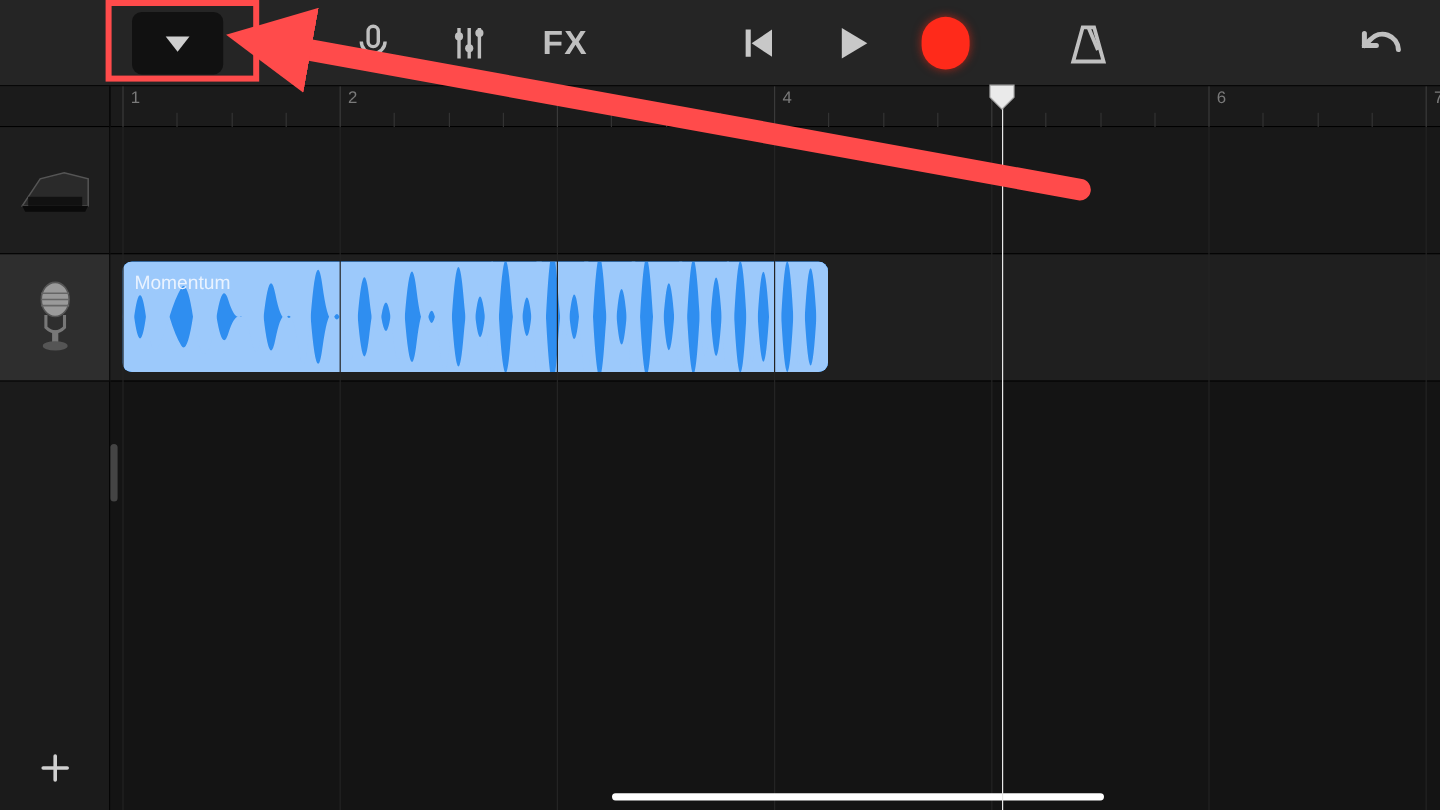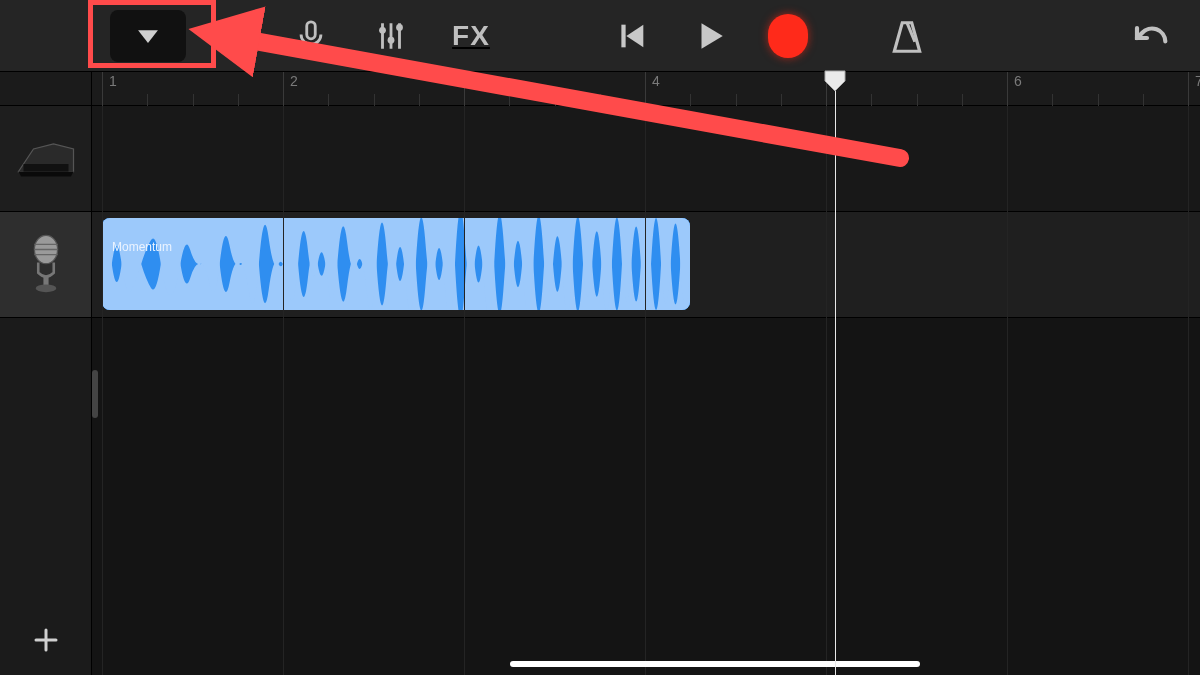--- a/index.html
+++ b/index.html
@@ -3,21 +3,21 @@
 <meta charset="utf-8">
 <style>
   * { box-sizing: border-box; margin: 0; padding: 0; }
   html, body { width: 1200px; height: 675px; overflow: hidden; background: #141414; font-family: -apple-system, "Helvetica Neue", Arial, sans-serif; }
   .app { position: relative; width: 1200px; height: 675px; background: #141414; }
 
   
   .toolbar {
     position: absolute; left: 0; top: 0; width: 1200px; height: 72px;
     background: #252525; border-bottom: 1px solid #000;
-    display: flex; align-items: center; text-decoration: underline;
+    display: flex; align-items: center;
   }
   .tb-btn {
     width: 62px; height: 52px; margin-left: 18px;
     display: flex; align-items: center; justify-content: center;
     color: #bfbfbf; border-radius: 8px;
   }
   .tb-btn:first-child { margin-left: 100px; }
   .tb-btn svg { width: 34px; height: 34px; }
   .fx-text { font-size: 28px; font-weight: 600; letter-spacing: 1px; color: #bfbfbf; }
 
@@ -79,21 +79,21 @@
     position:absolute; left:0; width:1108px; height:106px;
     background:#181818; border-bottom:1px solid #000;
   }
   .lane.sel { background:#1f1f1f; }
   .grid-v { position:absolute; top:0; height:569px; border-left:1px solid #242424; }
 
   .region {
     position:absolute; top:6px; height:92px; border-radius:8px;
     background:#2f8ef0; overflow:hidden; display:flex; align-items:flex-start;
   }
-  .region .label { font-size:12px; color:#eaf3ff; padding:6px 10px; position:absolute; left:0; top:16px; }
+  .region .label { font-size:16px; color:#eaf3ff; padding:6px 10px; position:absolute; left:0; top:4px; }
   .region svg.wave { position:absolute; left:0; top:0; width:100%; height:100%; }
 
   
   .scrub { position:absolute; left:92px; top:370px; width:6px; height:48px; border-radius:3px; background:#444; }
 
   
   .home-bar { position:absolute; left:510px; bottom:8px; width:410px; height:6px; border-radius:3px; background:#fff; }
 
   
   .popover {

